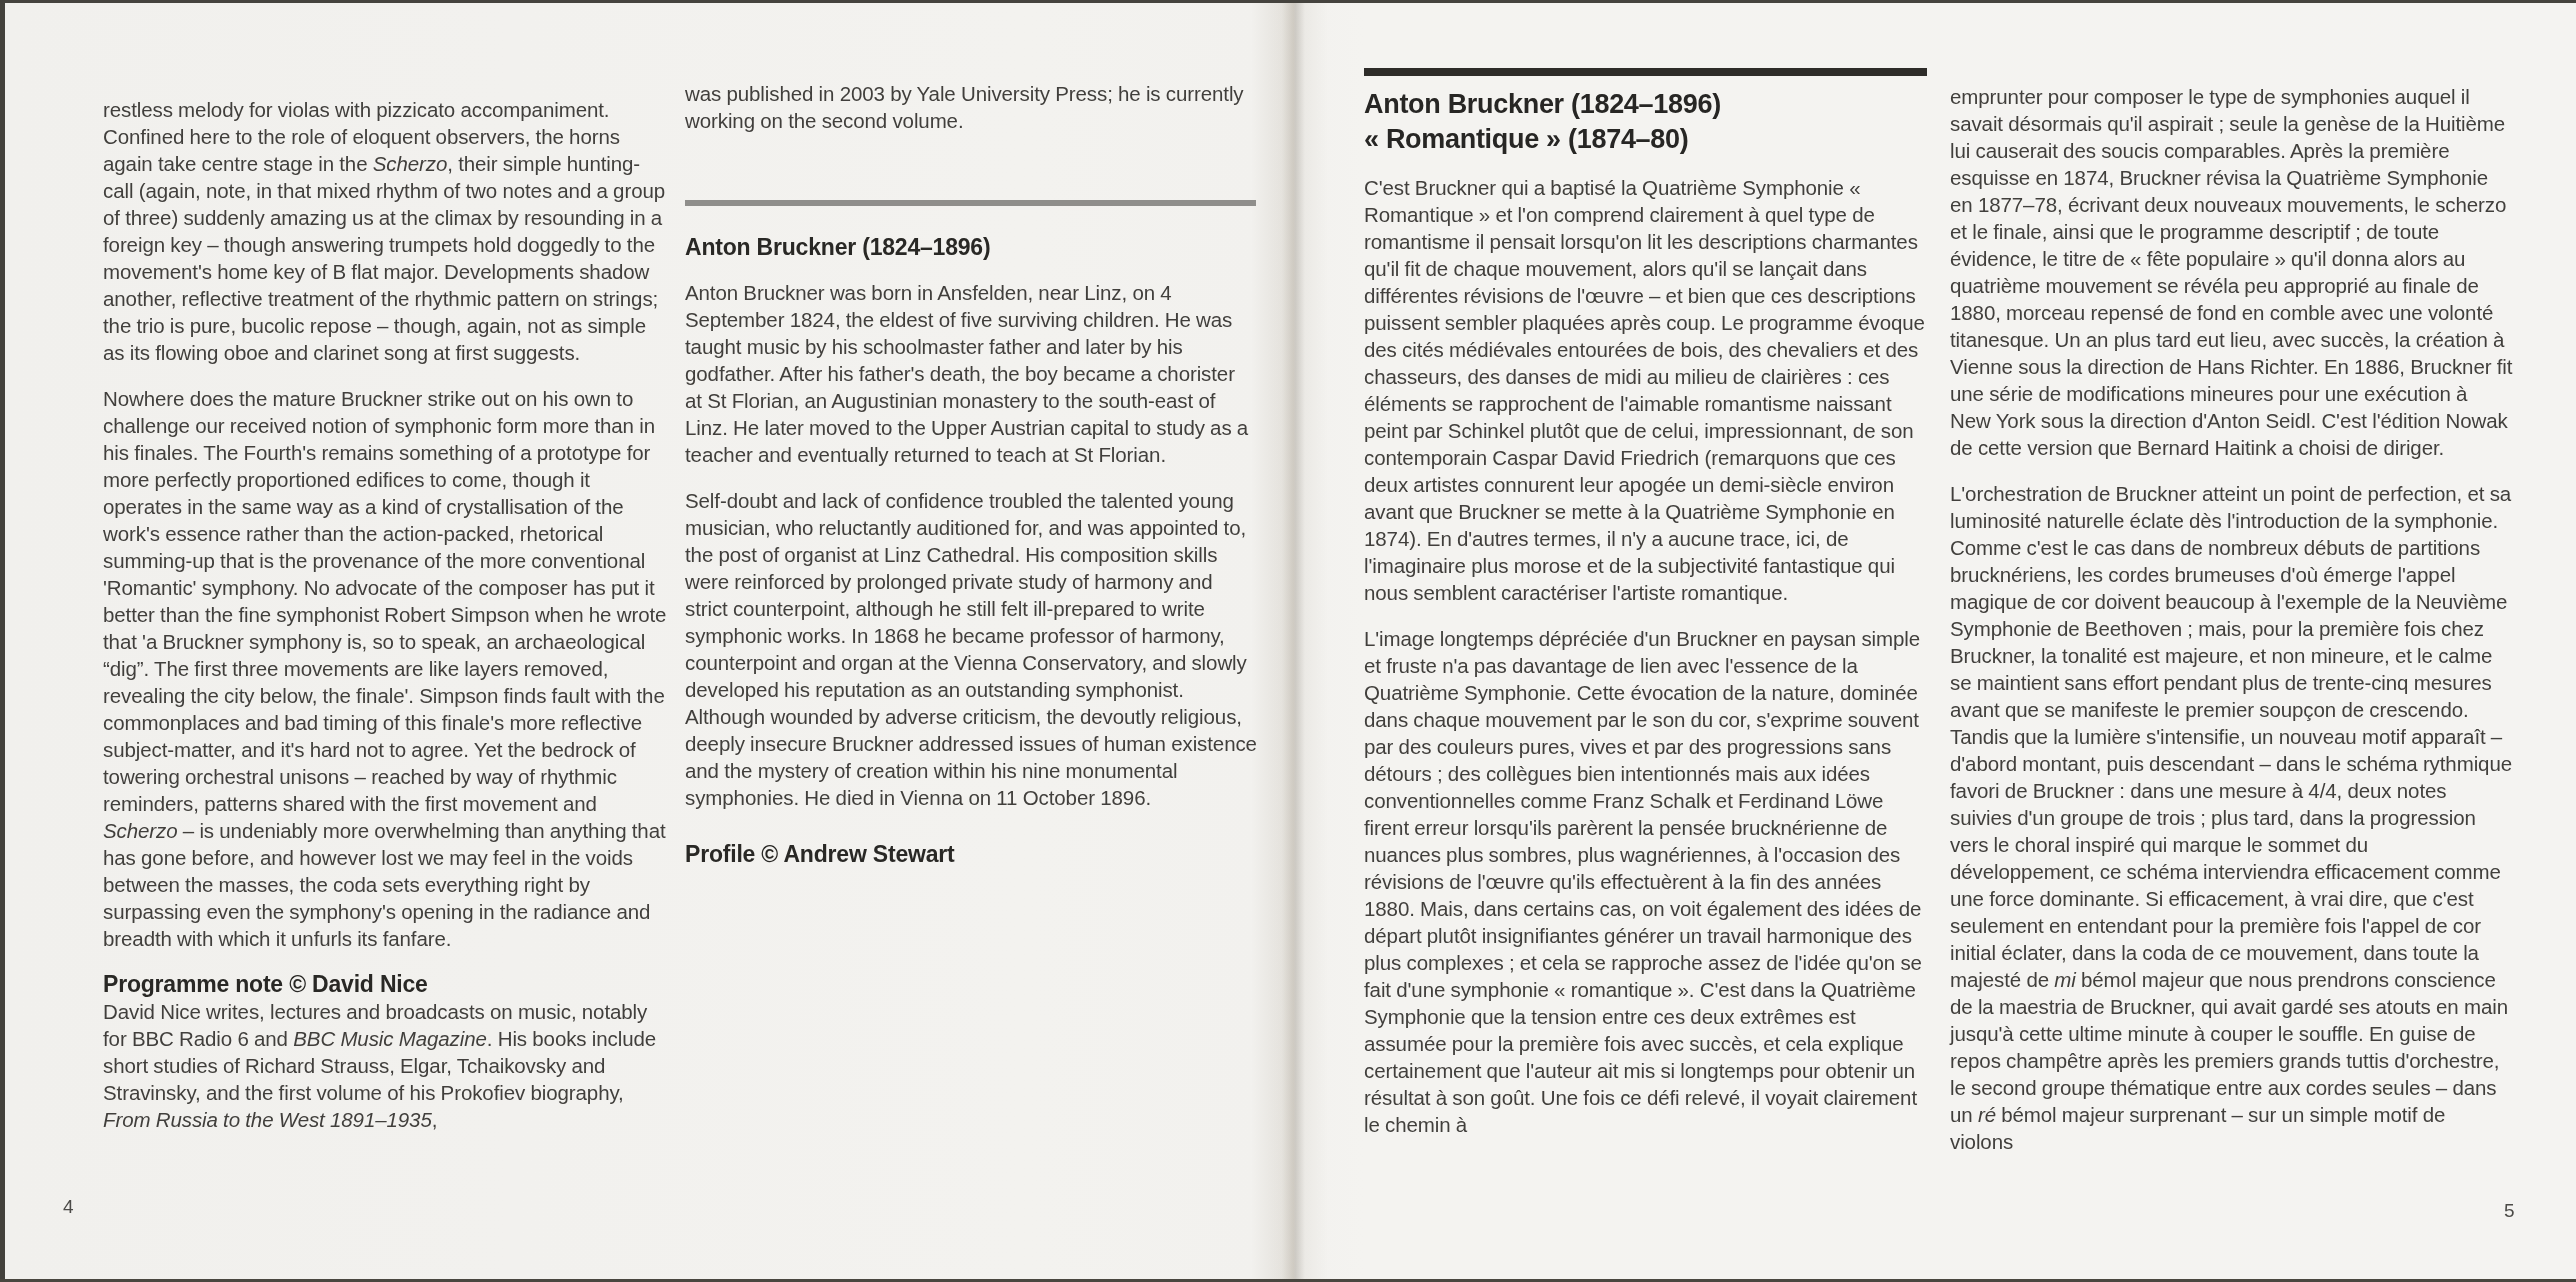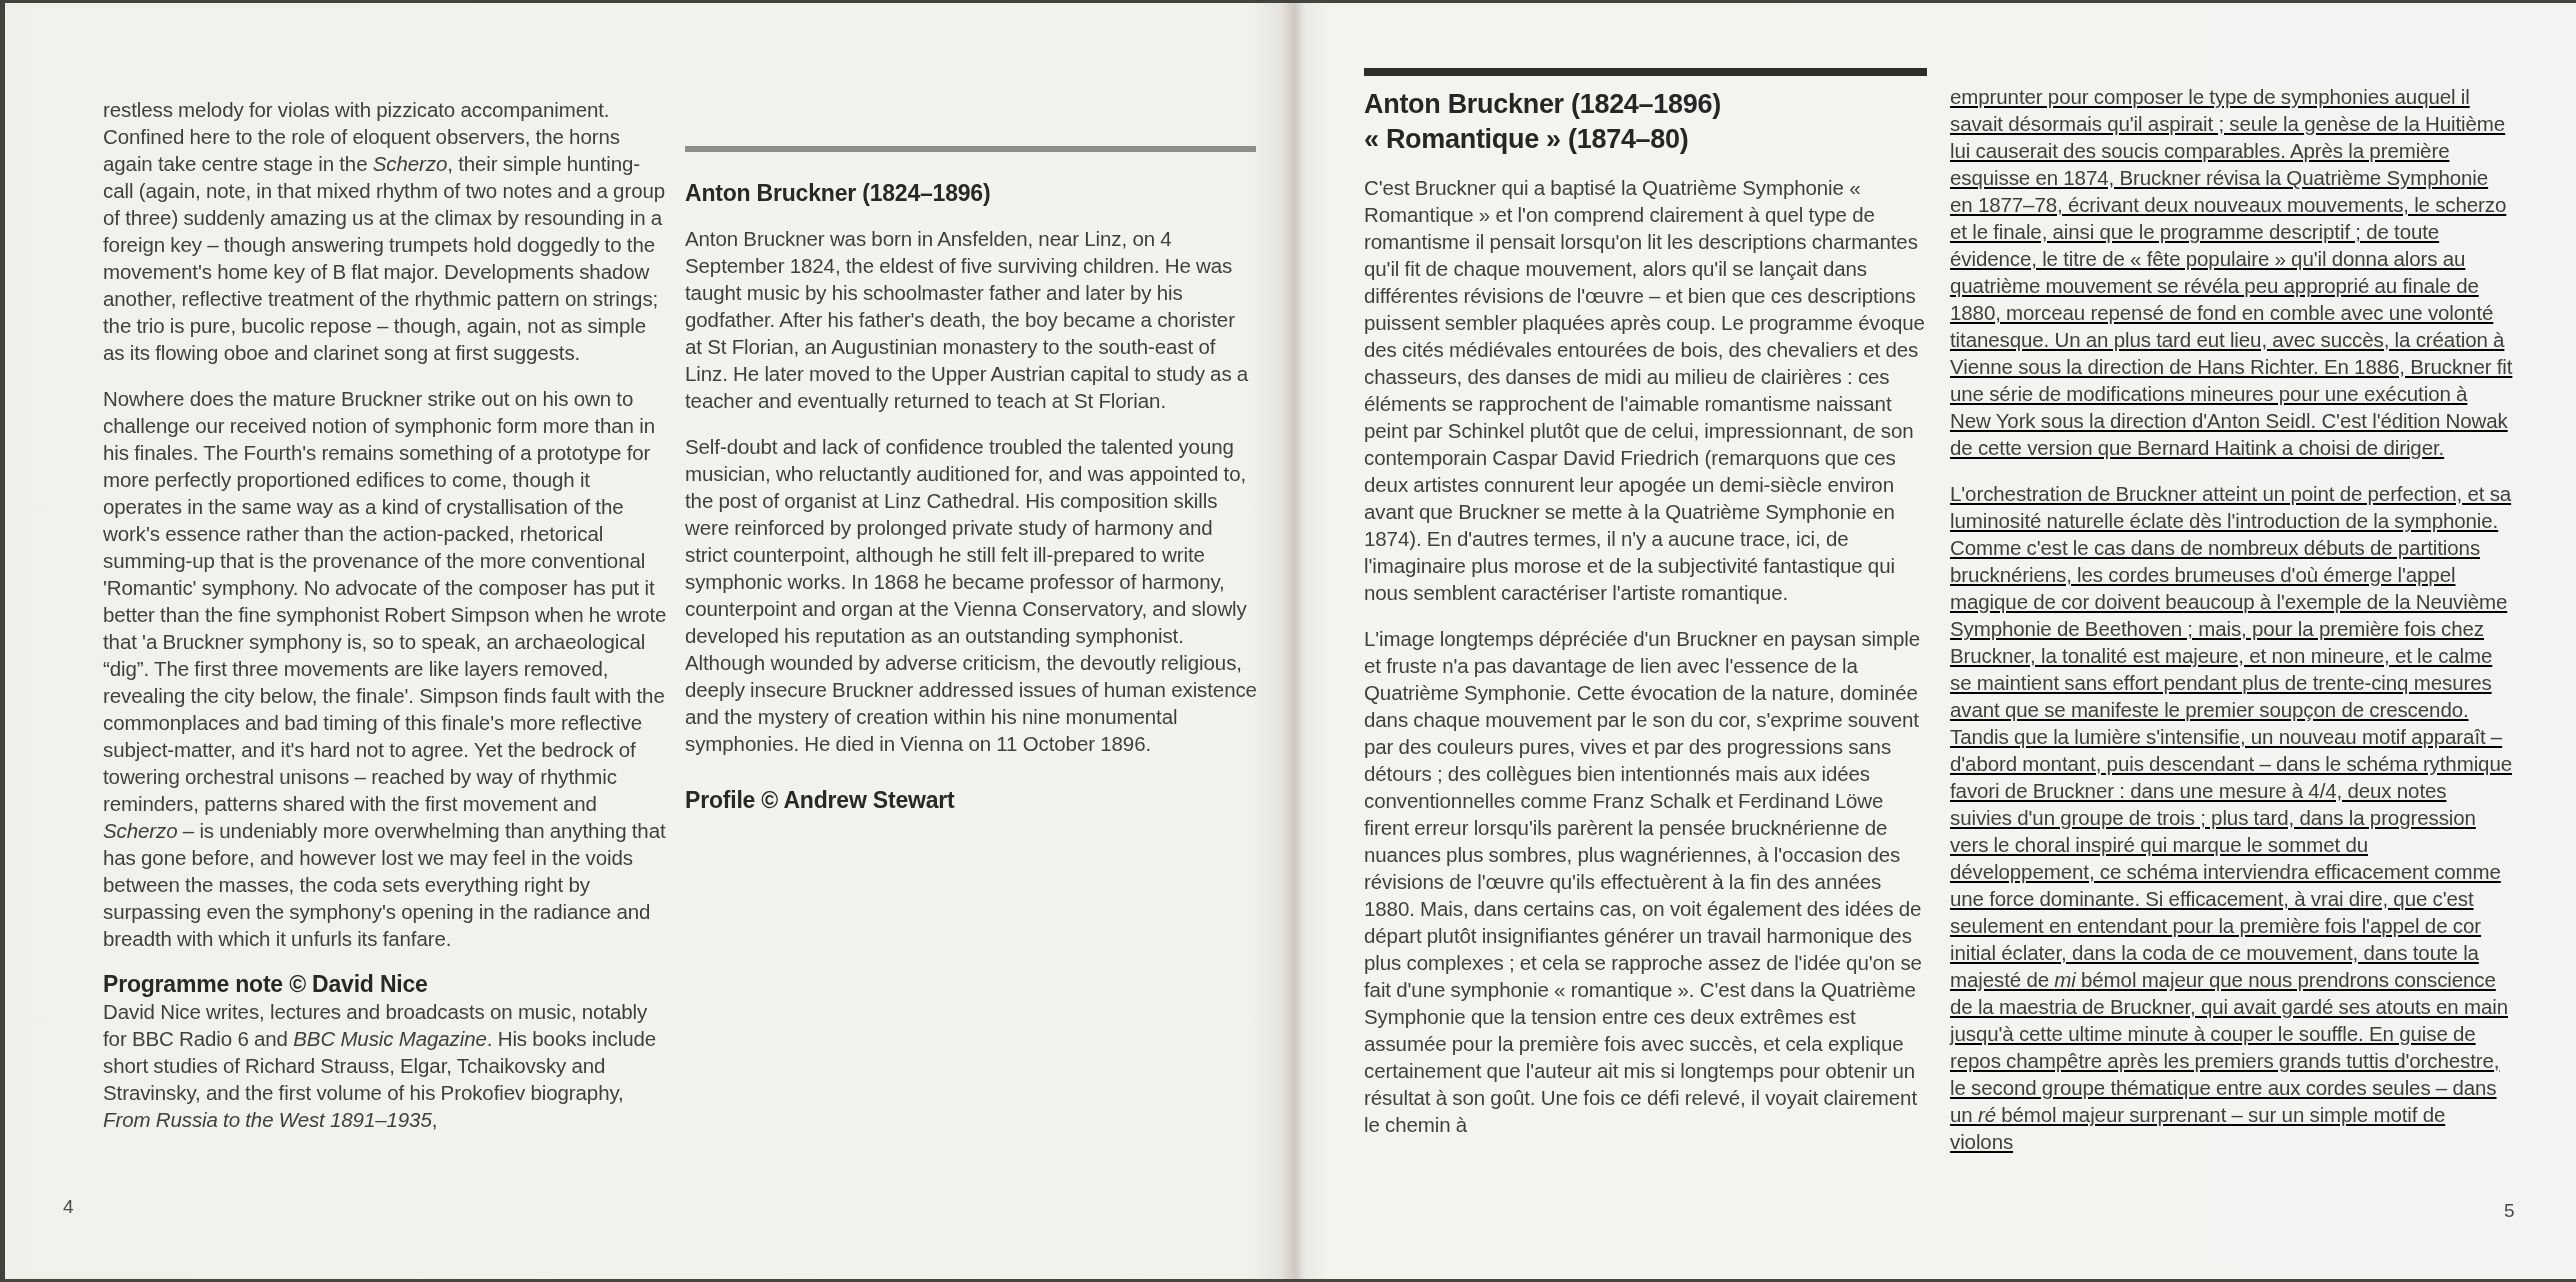--- a/index.html
+++ b/index.html
@@ -38,35 +38,36 @@
   #left-col-1{left:103px;top:96px;width:564px;}
   #left-col-2{left:685px;top:80px;width:572px;}
   #left-col-2 .rule-grey{margin-top:66px;width:571px;}
   #left-col-2 .small-head{margin-top:28px;}
   #left-col-2 p.bio-first{margin-top:18px;}
   #left-col-2 .profile{margin-top:30px;}
   #left-col-1 .small-head{margin-top:0;}
   #right-col-1{left:1364px;top:68px;width:563px;}
   #right-col-1 .head-block{margin-top:11px;}
   #right-col-1 p.first{margin-top:17.3px;}
-  #right-col-2{left:1950px;top:83px;width:563px;text-decoration:underline;}
+  #right-col-2{left:1950px;top:83px;width:563px;}
 </style>
 </head>
 <body>
 
 <div class="spread">
 
   <div class="col" id="left-col-1">
     <p><span>restless melody for violas with pizzicato accompaniment. Confined here to the role of eloquent observers, the horns again take centre stage in the </span><span class="it">Scherzo</span><span>, their simple hunting-call (again, note, in that mixed rhythm of two notes and a group of three) suddenly amazing us at the climax by resounding in a foreign key – though answering trumpets hold doggedly to the movement's home key of B flat major. Developments shadow another, reflective treatment of the rhythmic pattern on strings; the trio is pure, bucolic repose – though, again, not as simple as its flowing oboe and clarinet song at first suggests.</span></p>
     <p><span>Nowhere does the mature Bruckner strike out on his own to challenge our received notion of symphonic form more than in his finales. The Fourth's remains something of a prototype for more perfectly proportioned edifices to come, though it operates in the same way as a kind of crystallisation of the work's essence rather than the action-packed, rhetorical summing-up that is the provenance of the more conventional 'Romantic' symphony. No advocate of the composer has put it better than the fine symphonist Robert Simpson when he wrote that 'a Bruckner symphony is, so to speak, an archaeological “dig”. The first three movements are like layers removed, revealing the city below, the finale'. Simpson finds fault with the commonplaces and bad timing of this finale's more reflective subject-matter, and it's hard not to agree. Yet the bedrock of towering orchestral unisons – reached by way of rhythmic reminders, patterns shared with the first movement and </span><span class="it">Scherzo</span><span> – is undeniably more overwhelming than anything that has gone before, and however lost we may feel in the voids between the masses, the coda sets everything right by surpassing even the symphony's opening in the radiance and breadth with which it unfurls its fanfare.</span></p>
     <h2 class="small-head">Programme note © David Nice</h2>
     <p><span>David Nice writes, lectures and broadcasts on music, notably for BBC Radio 6 and </span><span class="it">BBC Music Magazine</span><span>. His books include short studies of Richard Strauss, Elgar, Tchaikovsky and Stravinsky, and the first volume of his Prokofiev biography, </span><span class="it">From Russia to the West 1891–1935</span><span>,</span></p>
   </div>
 
   <div class="col" id="left-col-2">
+    <p><span>was published in 2003 by Yale University Press; he is currently working on the second volume.</span></p>
     <div class="rule-grey"></div>
     <h2 class="small-head">Anton Bruckner (1824–1896)</h2>
     <p class="bio-first"><span>Anton Bruckner was born in Ansfelden, near Linz, on 4 September 1824, the eldest of five surviving children. He was taught music by his schoolmaster father and later by his godfather. After his father's death, the boy became a chorister at St Florian, an Augustinian monastery to the south-east of Linz. He later moved to the Upper Austrian capital to study as a teacher and eventually returned to teach at St Florian.</span></p>
     <p><span>Self-doubt and lack of confidence troubled the talented young musician, who reluctantly auditioned for, and was appointed to, the post of organist at Linz Cathedral. His composition skills were reinforced by prolonged private study of harmony and strict counterpoint, although he still felt ill-prepared to write symphonic works. In 1868 he became professor of harmony, counterpoint and organ at the Vienna Conservatory, and slowly developed his reputation as an outstanding symphonist. Although wounded by adverse criticism, the devoutly religious, deeply insecure Bruckner addressed issues of human existence and the mystery of creation within his nine monumental symphonies. He died in Vienna on 11 October 1896.</span></p>
     <h2 class="small-head profile">Profile © Andrew Stewart</h2>
   </div>
 
   <div class="page-num" style="left:63px;top:1197px;">4</div>
 
   <div class="col" id="right-col-1">

